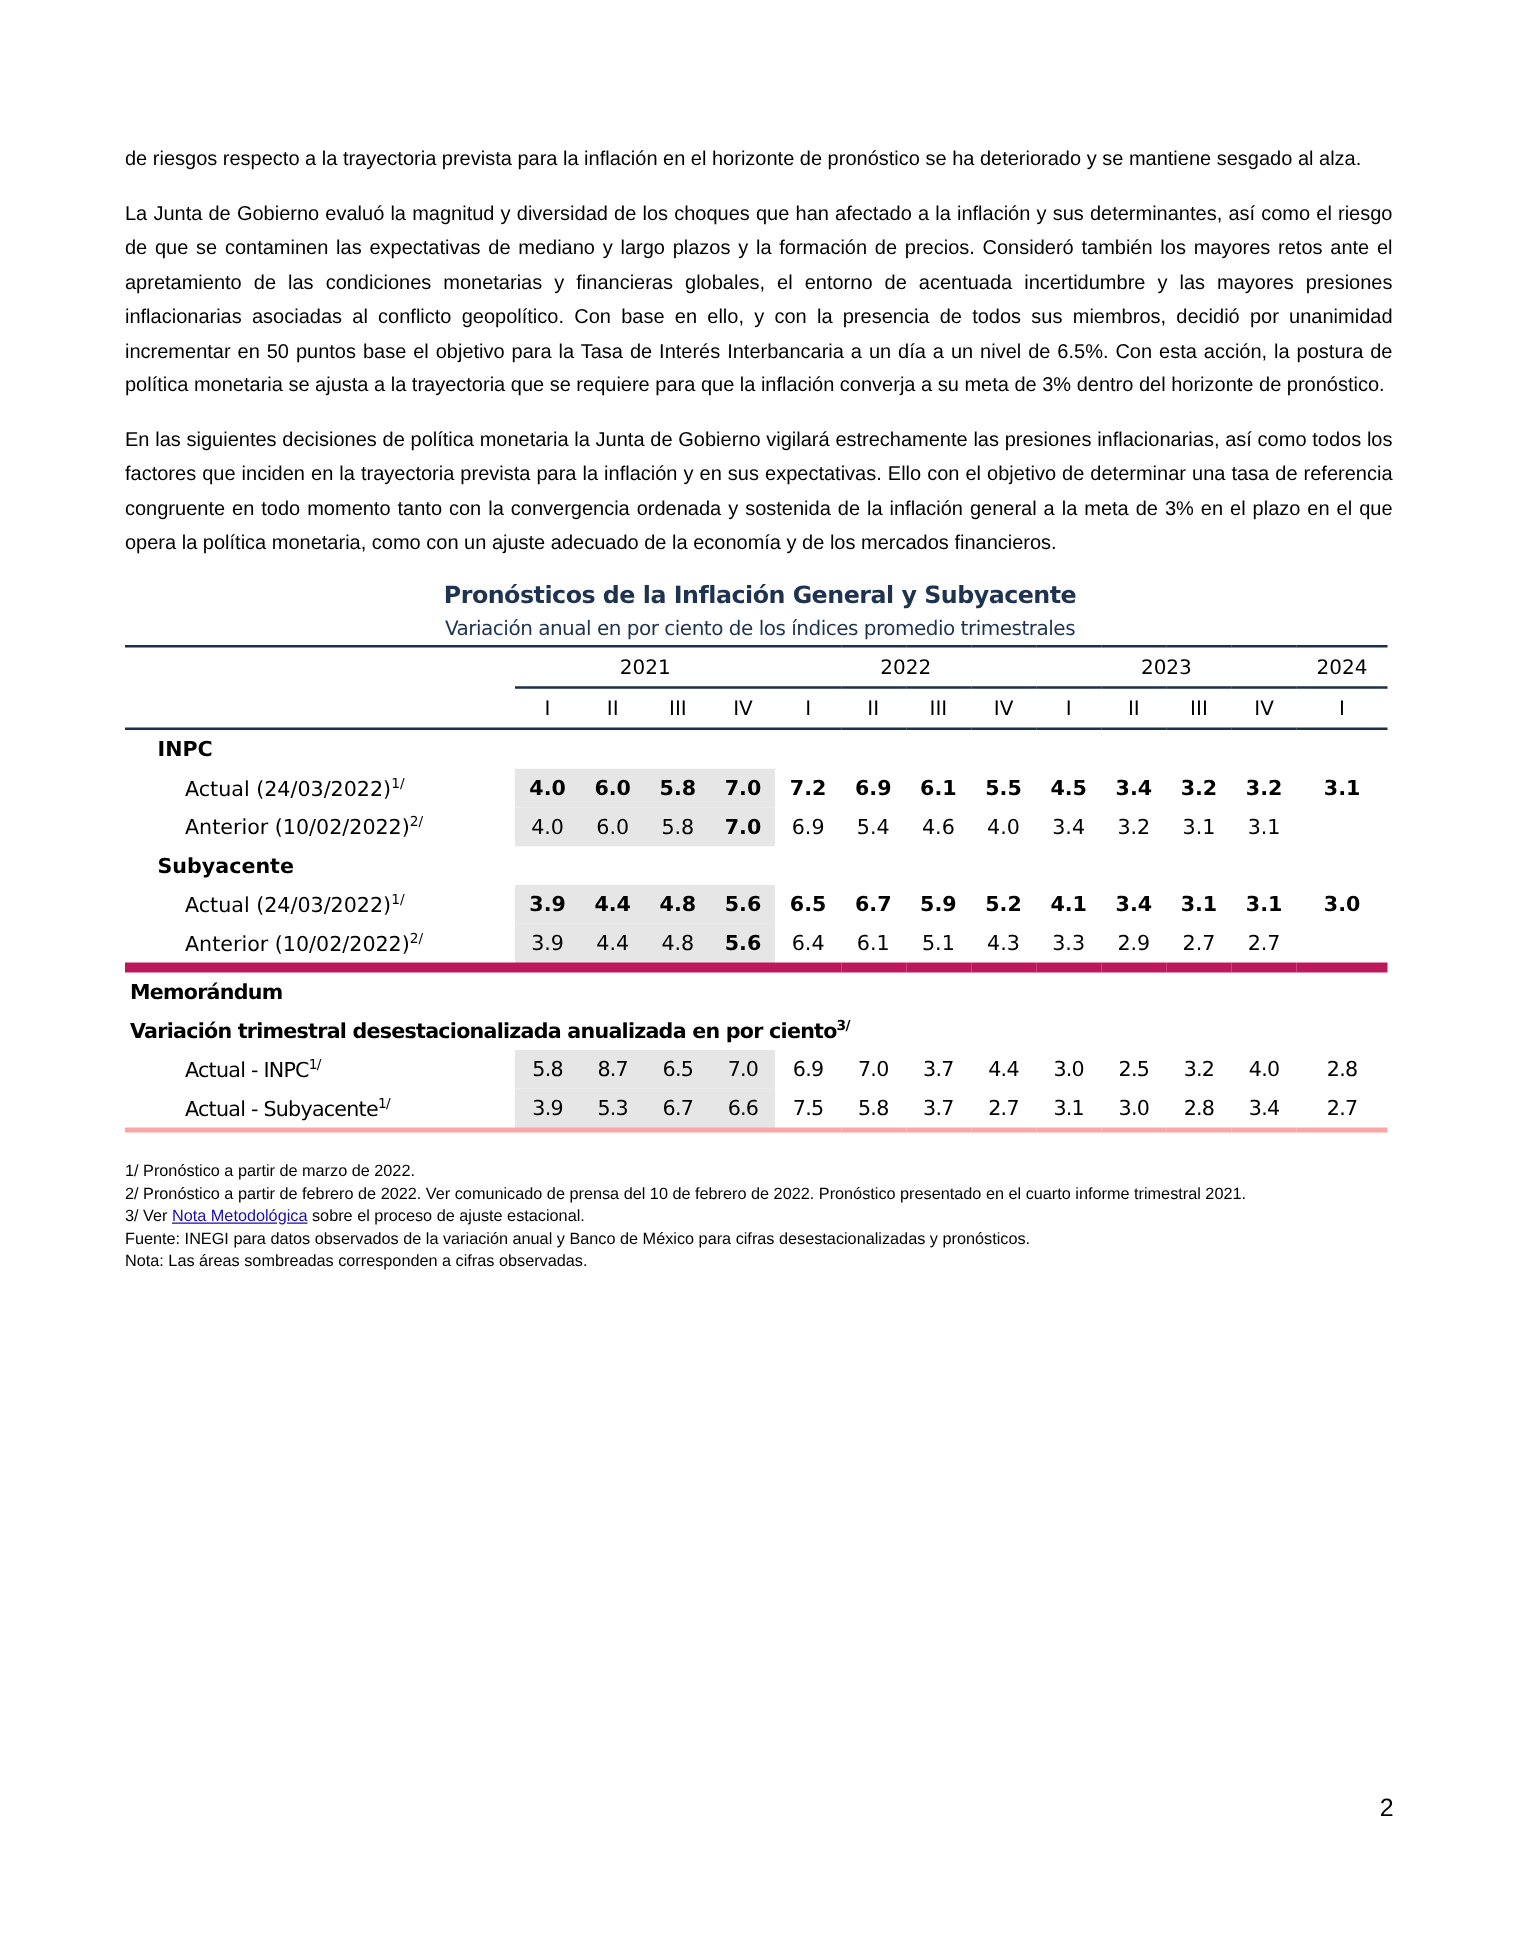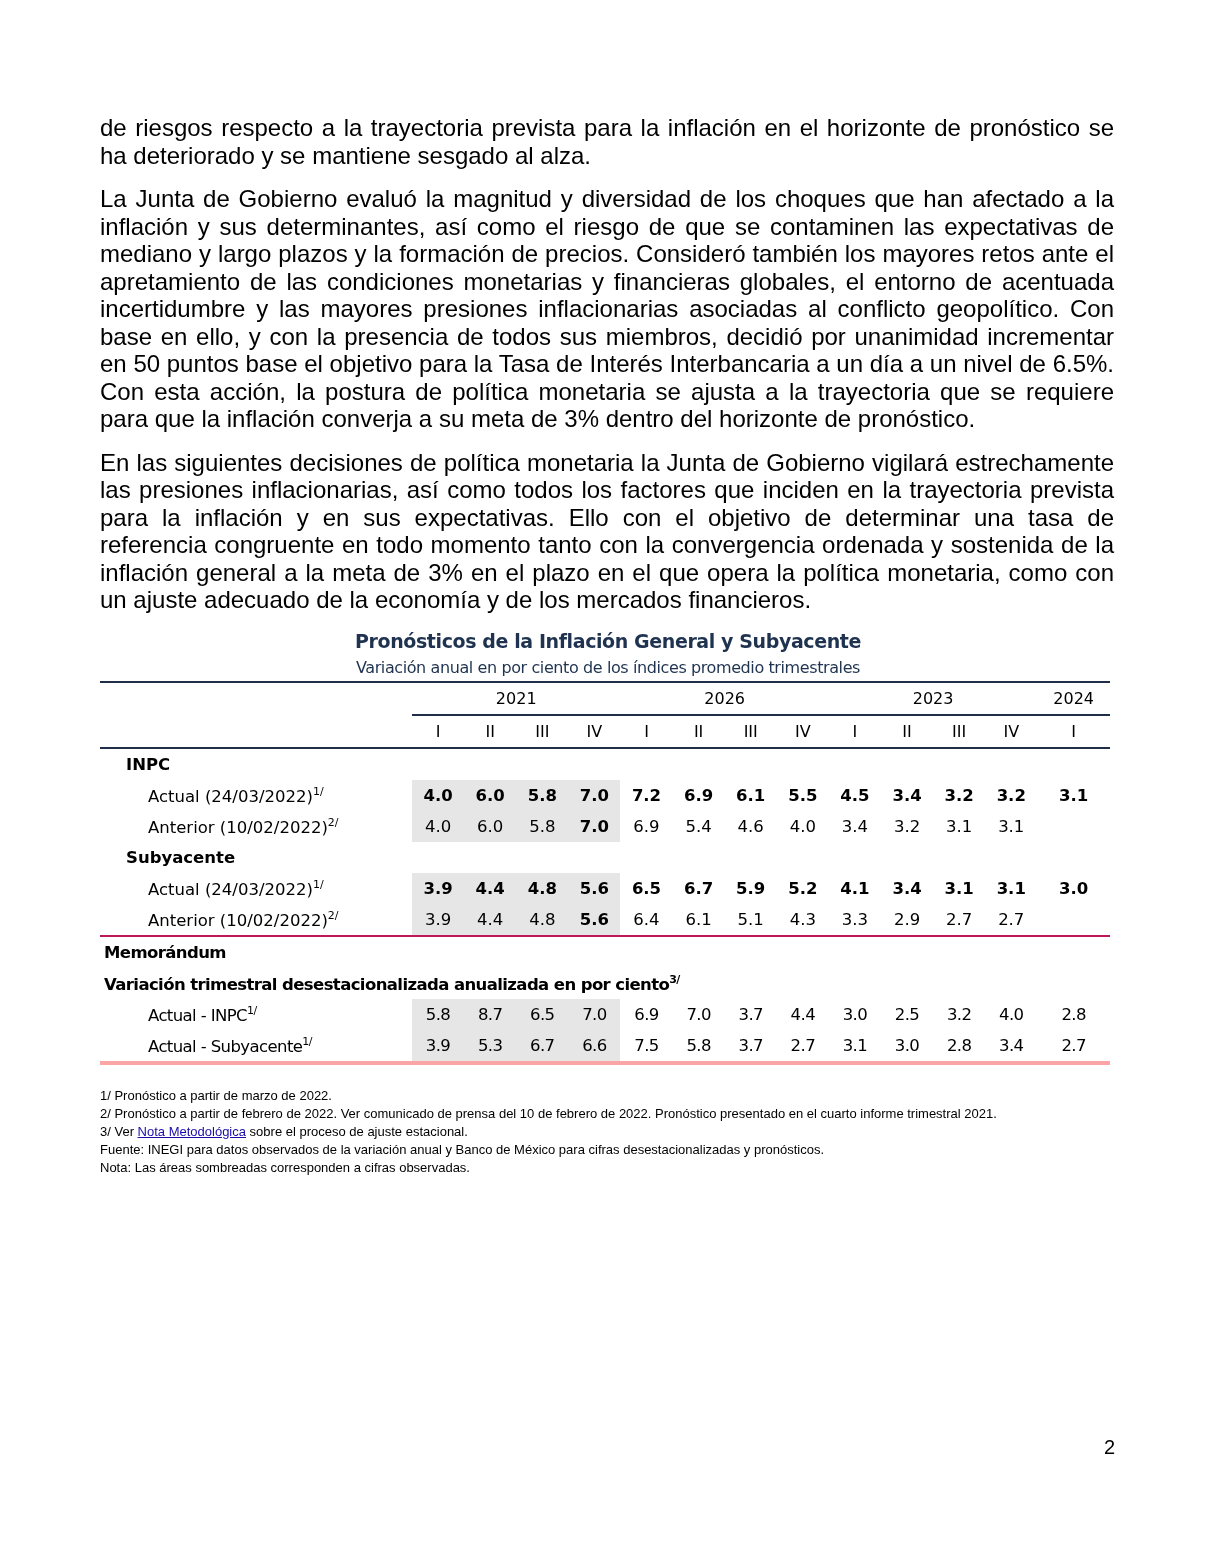--- a/index.html
+++ b/index.html
@@ -1,32 +1,32 @@
 <!DOCTYPE html>
 <html><head>
 <meta charset="utf-8">
 <style>
   html, body { margin: 0; padding: 0; background: #ffffff; }
   body { width: 1214px; height: 1558px; position: relative; overflow: hidden; }
   .page { position: absolute; left: 100px; top: 114px; width: 1016px; color: #000; }
-  .para { font-family: "Liberation Sans", sans-serif; font-size: 24px; line-height: 27.5px; text-align: justify; margin: 0 2px 16px 0; }
+  .para { font-family: "Liberation Sans", sans-serif; font-size: 16px; line-height: 27.5px; text-align: justify; margin: 0 2px 16px 0; }
   .tbl-title { font-family: "DejaVu Sans", sans-serif; font-weight: bold; font-size: 19px; color: #1f3350; text-align: center; margin-top: 8px; letter-spacing: -0.4px; }
   .tbl-sub { font-family: "DejaVu Sans", sans-serif; font-size: 16px; color: #1f3350; text-align: center; margin-top: 6px; letter-spacing: -0.4px; }
   table.fc { width: 1010px; border-collapse: collapse; font-family: "DejaVu Sans", sans-serif; font-size: 16.5px; margin-top: 4px; }
   table.fc td, table.fc th { padding: 0; height: 31px; text-align: center; }
   table.fc .lbl { text-align: left; width: 264px; }
   table.fc th { font-weight: normal; font-size: 16px; }
   .top-rule td, .top-rule th { border-top: 2px solid #1f2f48; }
   .yr th.yrcell { border-bottom: 2px solid #1f2f48; }
   .qrow th { border-bottom: 2px solid #1f2f48; }
   .sec { font-weight: bold; padding-left: 26px !important; }
   .sub { padding-left: 48px !important; }
   .sh { background: #e6e6e6; }
   .b { font-weight: bold; }
-  .memo-top td { border-top: 2px solid #be185d; margin-top: 28px; }
+  .memo-top td { border-top: 8px solid #be185d; margin-top: 28px; }
   .last td { border-bottom: 4px solid #fca5a5; }
   .memo { font-weight: bold; padding-left: 4px !important; }
   .cond { letter-spacing: -0.6px; }
   sup { font-size: 11px; }
   .notes { font-family: "Liberation Sans", sans-serif; font-size: 13px; line-height: 18px; margin-top: 22px; }
   .notes a { color: #1a0dab; text-decoration: underline; }
   .pnum { position: absolute; right: 99px; top: 1436px; font-family: "Liberation Sans", sans-serif; font-size: 20px; }
 </style>
 </head>
 <body>
@@ -37,21 +37,21 @@
   <p class="para">En las siguientes decisiones de política monetaria la Junta de Gobierno vigilará estrechamente las presiones inflacionarias, así como todos los factores que inciden en la trayectoria prevista para la inflación y en sus expectativas. Ello con el objetivo de determinar una tasa de referencia congruente en todo momento tanto con la convergencia ordenada y sostenida de la inflación general a la meta de 3% en el plazo en el que opera la política monetaria, como con un ajuste adecuado de la economía y de los mercados financieros.</p>
 
   <div class="tbl-title">Pronósticos de la Inflación General y Subyacente</div>
   <div class="tbl-sub">Variación anual en por ciento de los índices promedio trimestrales</div>
 
   <table class="fc">
     <tbody>
         <tr class="top-rule yr">
       <th class="lbl"></th>
       <th class="yrcell" colspan="4">2021</th>
-      <th class="yrcell" colspan="4">2026</th>
+      <th class="yrcell" colspan="4">2022</th>
       <th class="yrcell" colspan="4">2023</th>
       <th class="yrcell" colspan="1">2024</th>
     </tr>
     <tr class="qrow">
       <th class="lbl"></th>
       <th>I</th>
       <th>II</th>
       <th>III</th>
       <th>IV</th>
       <th>I</th>

